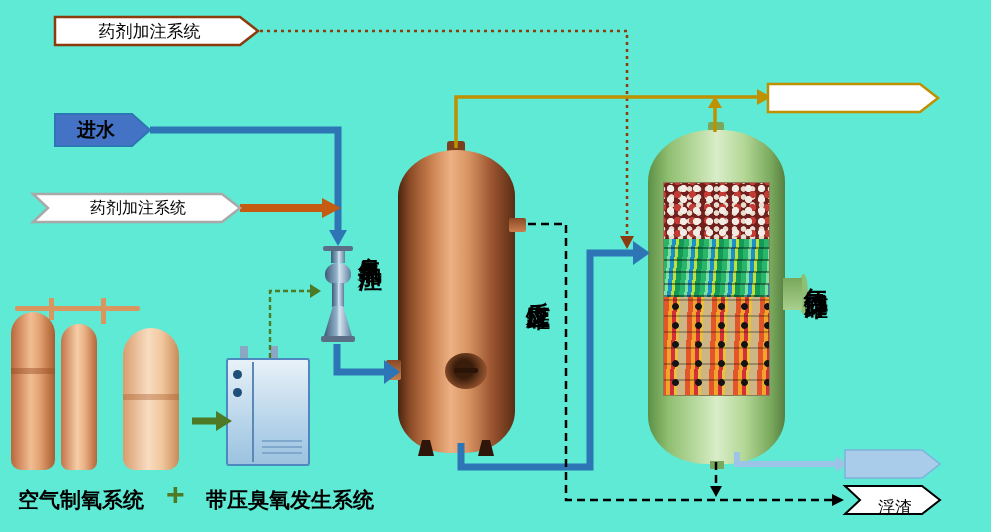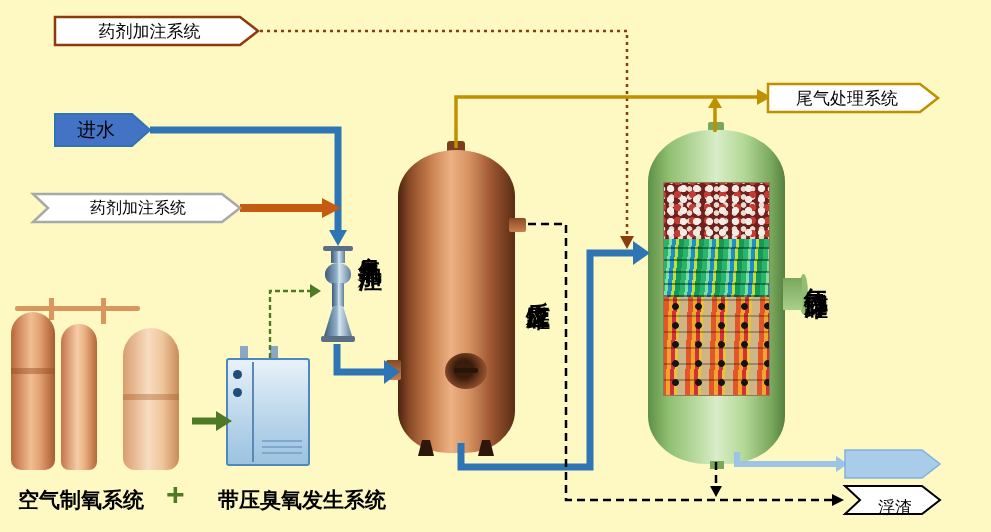--- a/index.html
+++ b/index.html
@@ -1,16 +1,16 @@
 <!DOCTYPE html>
 <html><head>
 <meta charset="utf-8">
 <style>
   html,body{margin:0;padding:0;background:#fff;}
-  #stage{position:relative;width:991px;height:532px;background:#fef9c3;overflow:hidden;
+  #stage{position:relative;width:991px;height:532px;background:#5eead4;overflow:hidden;
          font-family:"Liberation Sans","DejaVu Sans",sans-serif;color:#000;}
   svg.layer{position:absolute;left:0;top:0;z-index:3;}
   .equip{position:absolute;z-index:2;}
   .banner-label{position:absolute;display:flex;align-items:center;justify-content:center;
                 font-size:17px;color:#000;z-index:6;white-space:nowrap;}
   .vlabel{position:absolute;writing-mode:vertical-rl;text-orientation:upright;
           font-weight:700;font-size:24px;letter-spacing:3px;color:#000;z-index:6;}
   .bottom-label{position:absolute;font-size:21px;font-weight:600;color:#000;z-index:6;white-space:nowrap;}
   
   .aox{left:5px;top:298px;width:190px;height:184px;}
@@ -189,26 +189,25 @@
 
     <polygon points="55,17 240,17 258,31 240,45 55,45" fill="#ffffff" stroke="#8C3B0C" stroke-width="2.5"></polygon>
     <polygon points="55,114 132,114 150,130 132,146 55,146" fill="#4472C4" stroke="#2E75B6" stroke-width="2"></polygon>
     <polygon points="33,194 222,194 240,208 222,222 33,222 48,208" fill="#ffffff" stroke="#A9A9A9" stroke-width="2.5"></polygon>
     <polygon points="768,84 920,84 938,98 920,112 768,112" fill="#ffffff" stroke="#BF9000" stroke-width="2.5"></polygon>
     <polygon points="845,450 922,450 940,464 922,478 845,478" fill="#A8CCEA" stroke="#7FB2DC" stroke-width="1.5"></polygon>
     <polygon points="845,486 922,486 940,500 922,514 845,514 860,500" fill="#ffffff" stroke="#000000" stroke-width="2"></polygon>
   </svg>
 
   <div class="banner-label" style="left:57px;top:17px;width:185px;height:28px;">药剂加注系统</div>
-  <div class="banner-label" style="left:57px;top:114px;width:78px;height:31px;font-size:19px;font-weight:400;">进水</div>
+  <div class="banner-label" style="left:57px;top:114px;width:78px;height:31px;font-size:19px;font-weight:700;">进水</div>
   <div class="banner-label" style="left:52px;top:194px;width:172px;height:28px;font-size:16px;">药剂加注系统</div>
-  <div class="banner-label" style="left:772px;top:84px;width:150px;height:28px;">尾气处理系统</div>
   <div class="banner-label" style="left:864px;top:486px;width:62px;height:43px;">浮渣</div>
 
   <div class="vlabel" style="left:354px;top:238px;">臭氧加注</div>
   <div class="vlabel" style="left:522px;top:282px;">反应罐</div>
   <div class="vlabel" style="left:800px;top:268px;">气旋浮罐</div>
 
   <div class="bottom-label" style="left:2px;top:486px;margin-left:16px;">空气制氧系统</div>
   <div class="bottom-label" style="left:166px;top:476px;font-size:32px;font-weight:800;color:#4E7A27;">+</div>
-  <div class="bottom-label" style="left:206px;top:486px;margin-left:12px;">带压臭氧发生系统</div>
+  <div class="bottom-label" style="left:206px;top:486px;">带压臭氧发生系统</div>
 
 </div>
 
 </body></html>

